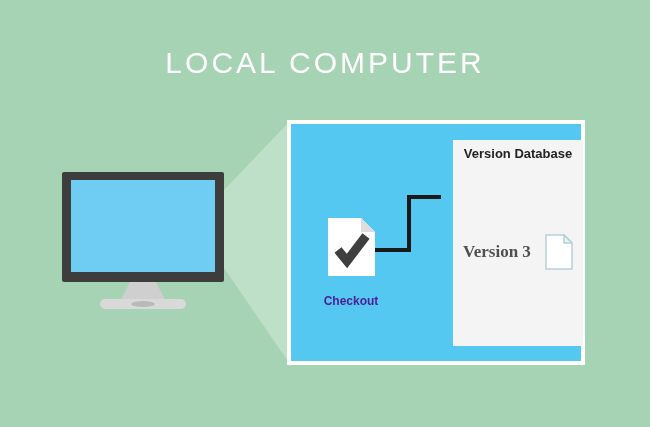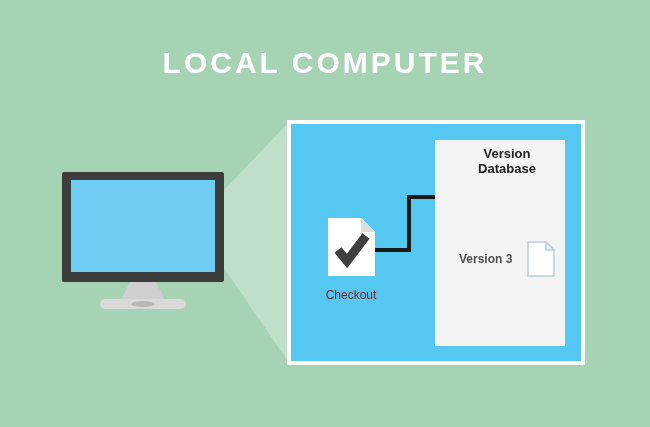--- a/index.html
+++ b/index.html
@@ -16,21 +16,21 @@
     overflow: hidden;
   }
   .title {
     position: absolute;
     top: 46px;
     left: 0;
     width: 100%;
     text-align: center;
     color: #ffffff;
     font-size: 30px;
-    font-weight: bold;
+    font-weight: normal;
     letter-spacing: 3px;
   }
   
   .beam {
     position: absolute;
     left: 0; top: 0;
     width: 650px; height: 427px;
     pointer-events: none;
     z-index: 1;
   }
@@ -91,52 +91,53 @@
   }
   .checkout {
     position: absolute;
     left: 30px; top: 94px;
     width: 60px;
     display: flex;
     flex-direction: column;
     align-items: center;
   }
   .checkout-label {
-    margin-top: 12px;
-    color: #7f1d1d;
+    margin-top: 18px;
+    color: #4c1d95;
     font-size: 12px;
-    font-weight: normal;
+    font-weight: bold;
   }
   
   .vdb {
     position: absolute;
-    left: 144px; top: 16px;
+    left: 162px; top: 16px;
     width: 130px; height: 206px;
     background: #f3f4f3;
     display: flex;
     flex-direction: column;
-    padding: 6px 10px 8px 24px;
+    padding: 6px 10px 8px 10px;
   }
   .vdb-title {
     text-align: center;
     font-size: 13px;
     font-weight: bold;
     color: #222222;
     padding-bottom: 4px;
   }
   .vrow {
     flex: 1;
     display: flex;
     align-items: center;
     justify-content: space-between;
   }
   .vrow-label {
-    font-size: 12px;
+    font-size: 17px;
     font-weight: bold;
     color: #4f4f4f;
+    font-family: Liberation Serif, serif;
   }
 </style>
 </head>
 <body>
 
 <div class="canvas">
 
   <h1 class="title">LOCAL COMPUTER</h1>
 
   <svg class="beam" viewBox="0 0 650 427">

